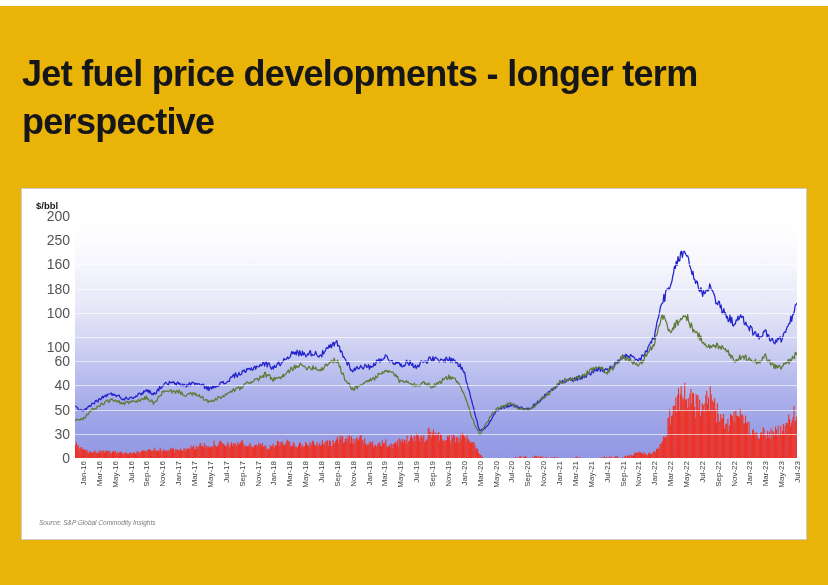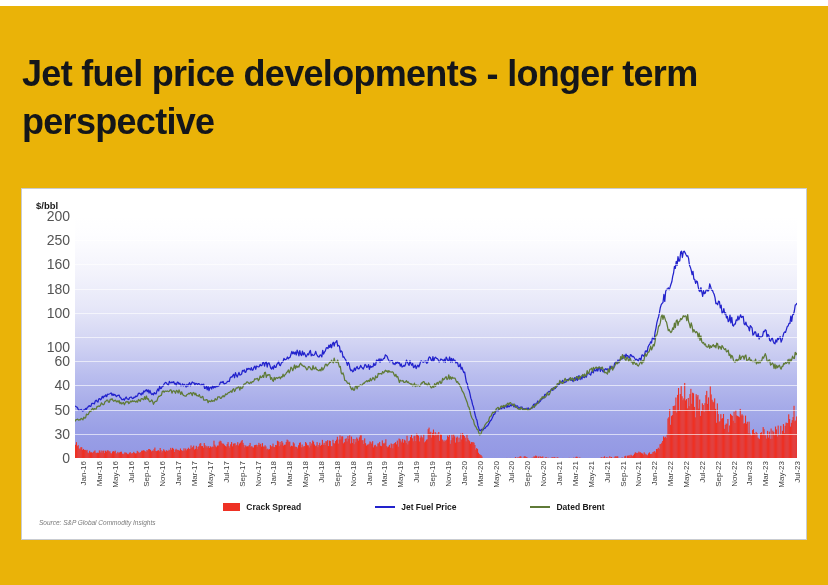--- a/index.html
+++ b/index.html
@@ -1090,31 +1090,17 @@
           <div class="x-tick" style="left: 638.725px;">Sep-22</div>
           <div class="x-tick" style="left: 654.593px;">Nov-22</div>
           <div class="x-tick" style="left: 670.462px;">Jan-23</div>
           <div class="x-tick" style="left: 686.33px;">Mar-23</div>
           <div class="x-tick" style="left: 702.198px;">May-23</div>
           <div class="x-tick" style="left: 718.066px;">Jul-23</div>
         </div>
 
     </div>
 
-    <div class="legend">
-      <div class="legend-item">
-        <span class="legend-swatch-bar"></span>
-        <span class="legend-label">Crack Spread</span>
-      </div>
-      <div class="legend-item">
-        <span class="legend-swatch-line"></span>
-        <span class="legend-label">Jet Fuel Price</span>
-      </div>
-      <div class="legend-item">
-        <span class="legend-swatch-line brent"></span>
-        <span class="legend-label">Dated Brent</span>
-      </div>
-    </div>
 
     <div class="source-note">Source:  S&amp;P Global Commodity Insights</div>
 
   </div>
 </div>
 
 </body></html>

